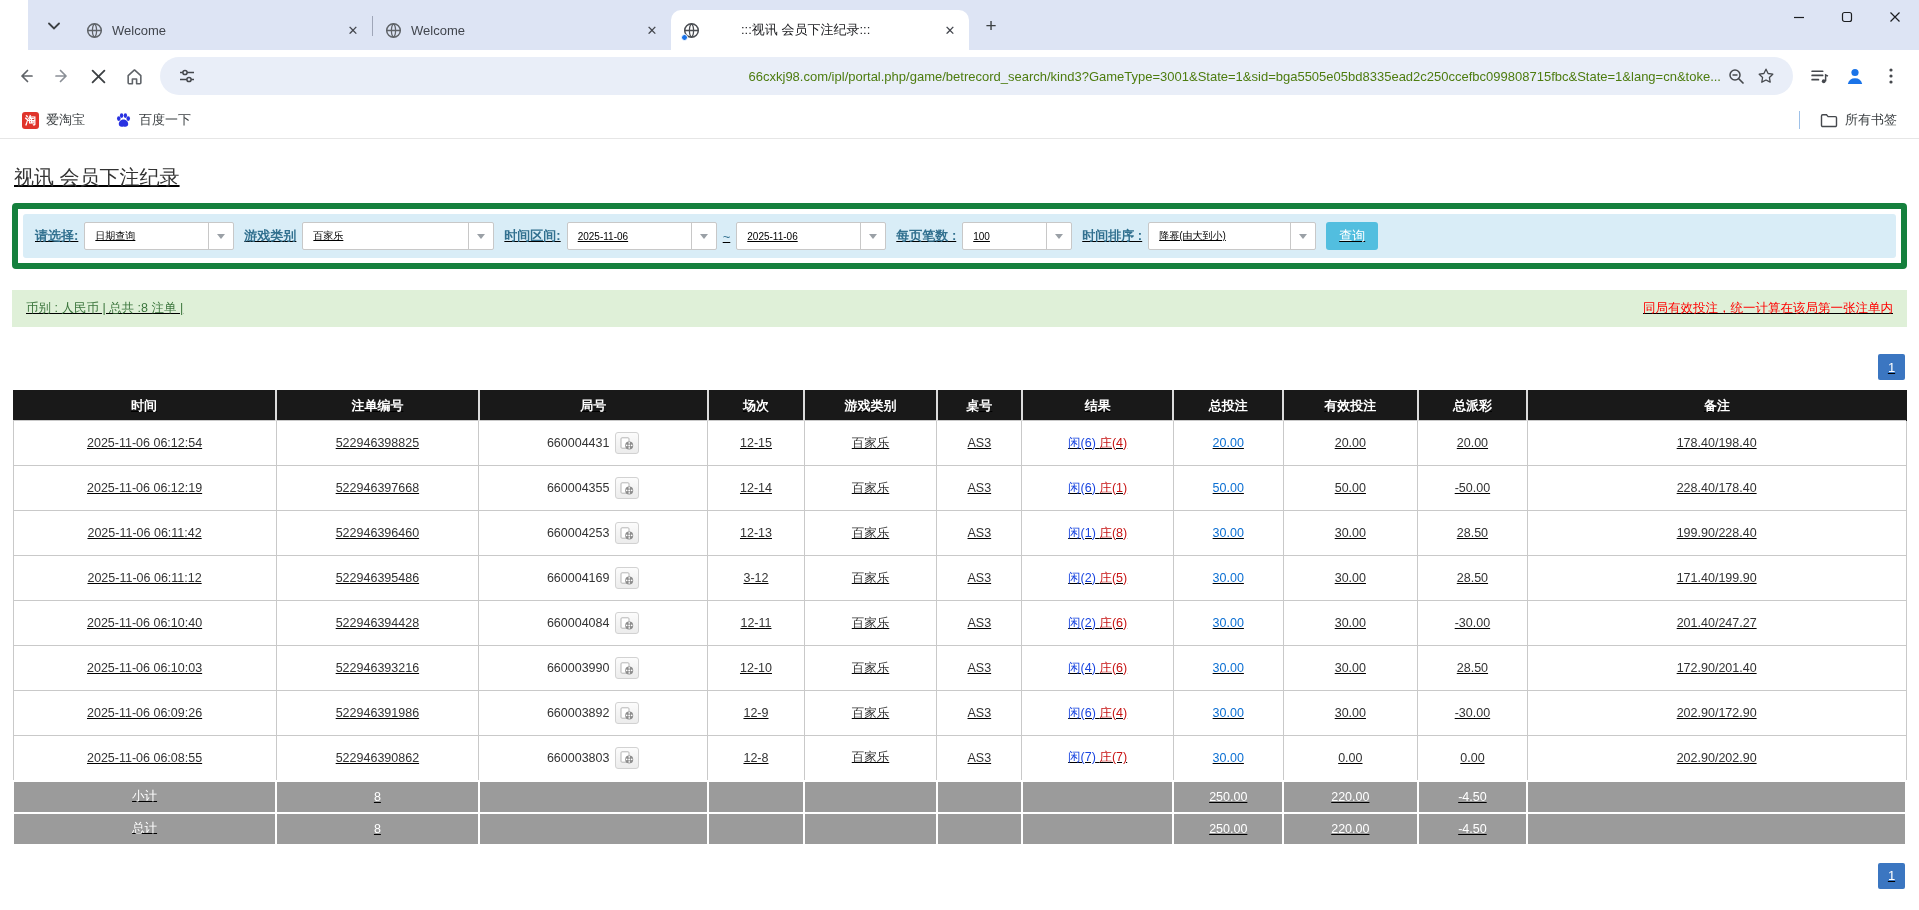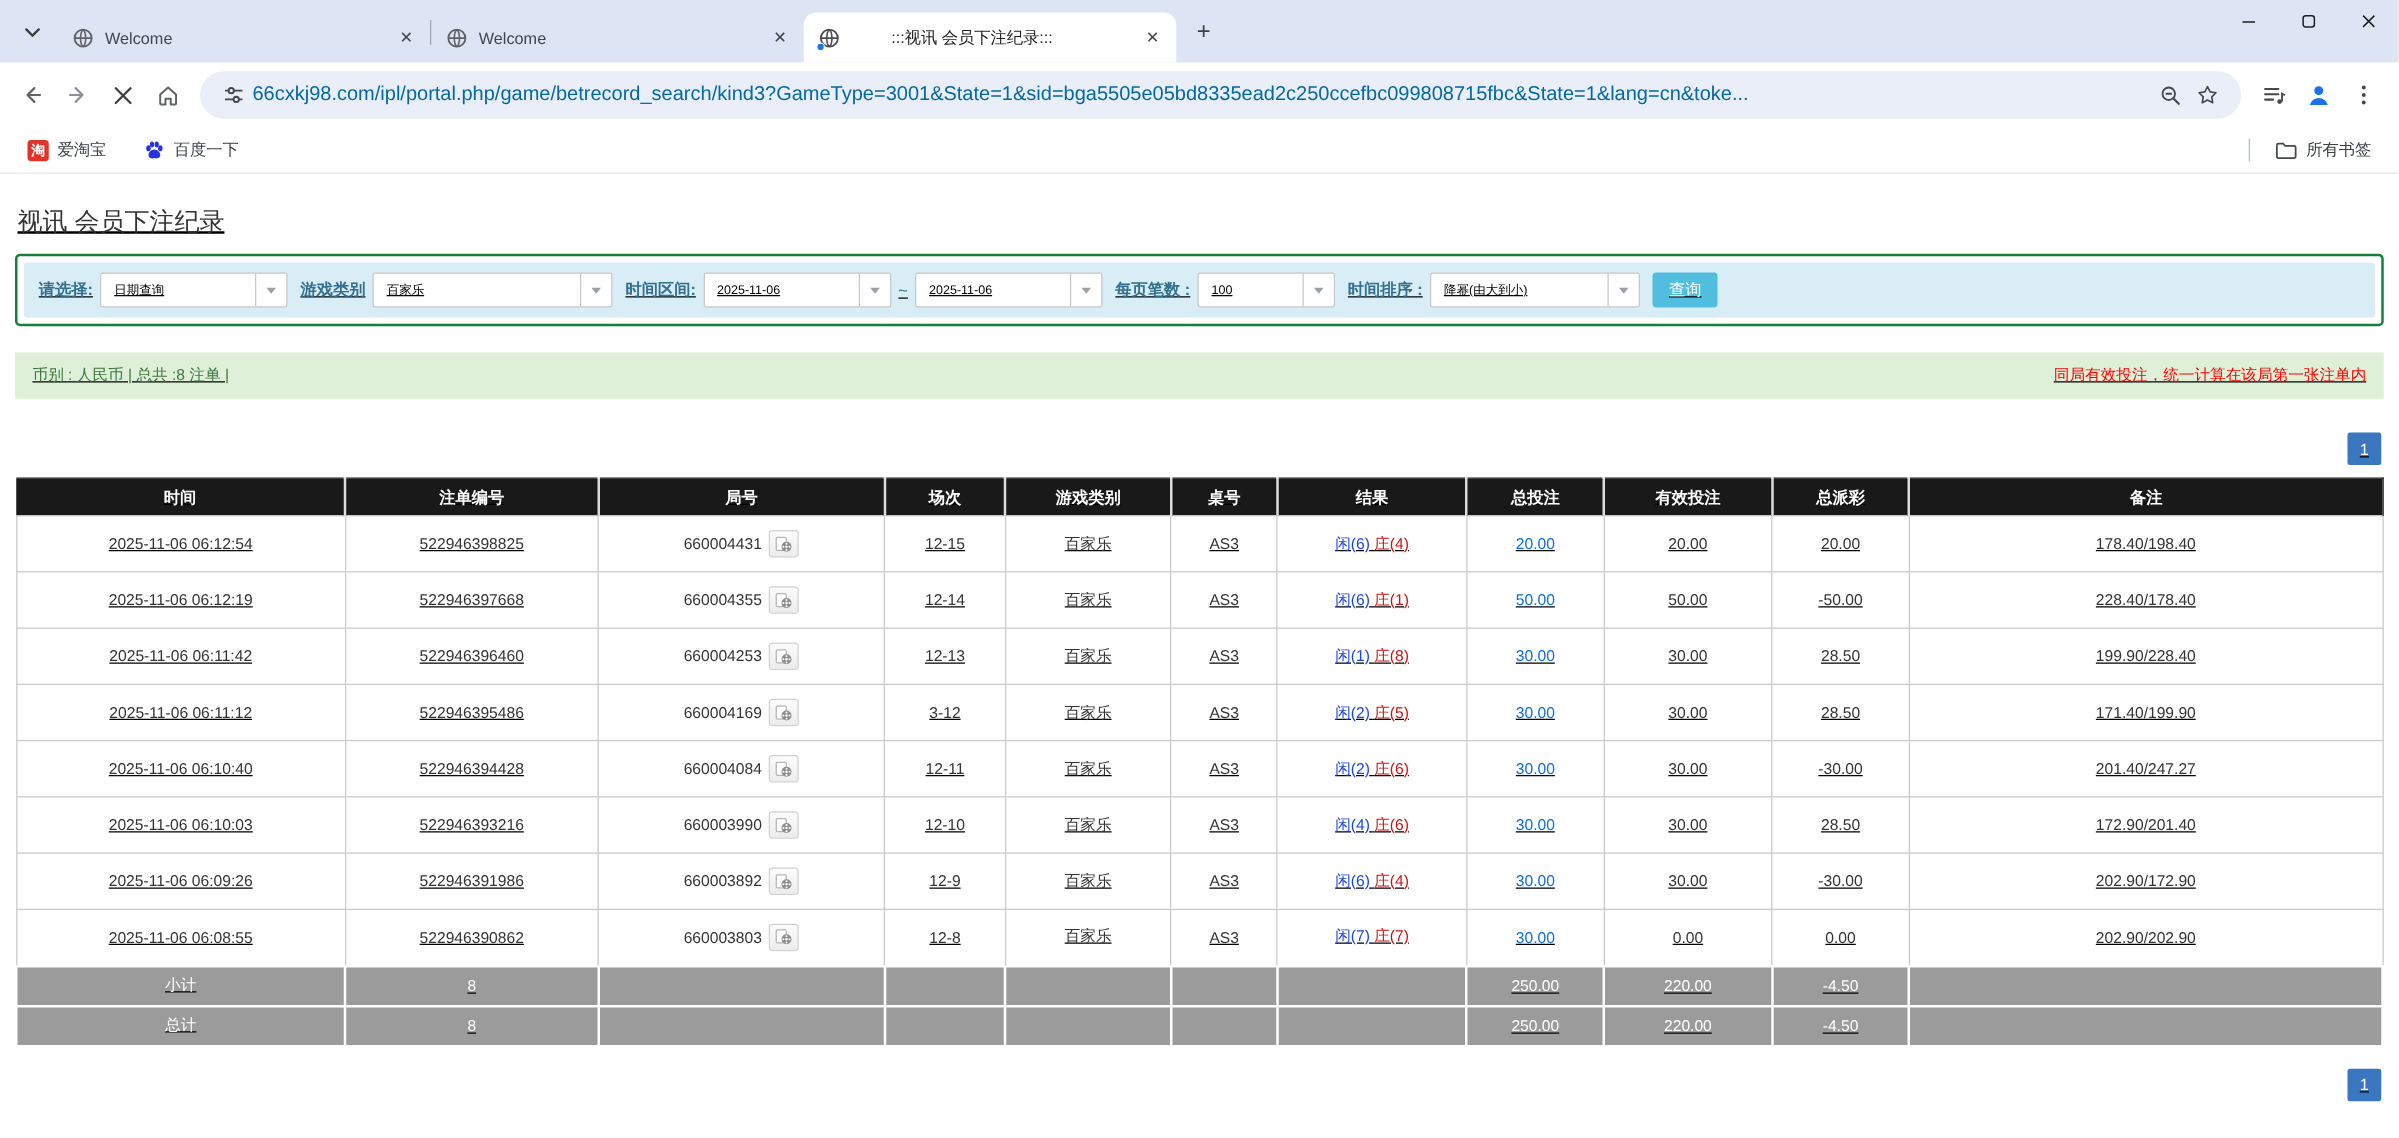--- a/index.html
+++ b/index.html
@@ -3,46 +3,46 @@
 <meta charset="utf-8">
 <style>
   * { box-sizing: border-box; }
   html,body { margin:0; padding:0; }
   body {
     width:1919px; height:910px; overflow:hidden; background:#fff;
     font-family:"Liberation Sans","DejaVu Sans",sans-serif;
     -webkit-font-smoothing:antialiased;
   }
   
-  .tabbar { height:50px; background:#dde4f4; display:flex; align-items:flex-end; padding:0 12px 0 6px; position:relative; }
+  .tabbar { height:50px; background:#dde4f4; display:flex; align-items:flex-end; padding:0 12px 0 6px; position:relative;margin-left:28px; }
   .tab-chevron { width:28px; height:28px; margin:0 6px 10px 6px; display:flex; align-items:center; justify-content:center; cursor:pointer; }
   .tab { width:298px; height:40px; display:flex; align-items:center; padding:0 10px 0 12px; border-radius:10px 10px 0 0; color:#41454d; font-size:13px; cursor:pointer; position:relative; }
   .tab.active { background:#fff; color:#202124;gap:32px; }
   .tab .fav { width:17px; height:17px; margin-right:9px; flex:0 0 auto; position:relative; }
   .tab .fav .dot { position:absolute; left:-2px; bottom:-2px; width:7px; height:7px; border-radius:50%; background:#1a73e8; border:1.5px solid #fff; }
   .tab .t-title { flex:1; white-space:nowrap; overflow:hidden; text-overflow:ellipsis; }
   .tab .t-close { width:18px; height:18px; margin-left:8px; display:flex; align-items:center; justify-content:center; border-radius:50%; color:#44474e; font-size:13px; }
   .tab-sep { width:1px; height:20px; background:#9fa6b8; margin:0 0 14px 0; }
   .newtab-btn { width:28px; height:28px; margin:0 0 10px 8px; display:flex; align-items:center; justify-content:center; border-radius:50%; font-size:19px; color:#3c4043; cursor:pointer; }
   .win-controls { position:absolute; right:0; top:0; height:34px; display:flex; }
   .win-btn { width:48px; height:34px; display:flex; align-items:center; justify-content:center; }
   .toolbar { height:52px; background:#fff; display:flex; align-items:center; padding:0 10px 0 8px; }
   .tool-btn { width:36px; height:36px; display:flex; align-items:center; justify-content:center; border-radius:50%; flex:0 0 auto; cursor:pointer; }
   .omnibox { flex:1; height:38px; background:#e9eef8; border-radius:19px; margin:0 8px; display:flex; align-items:center; padding:0 12px; min-width:0; }
-  .omnibox .url { flex:1; font-size:16px; color:#0369a1; white-space:nowrap; overflow:hidden; min-width:0; }
+  .omnibox .url { flex:1; font-size:13px; color:#4d7c0f; white-space:nowrap; overflow:hidden; min-width:0;text-align:right; }
   .omni-icon { width:30px; height:30px; display:flex; align-items:center; justify-content:center; flex:0 0 auto; cursor:pointer; }
   .bookmarks-bar { height:37px; background:#fff; border-bottom:1px solid #e6e6e6; display:flex; align-items:center; padding:0 14px; font-size:13px; color:#3c4043; }
   .bm-item { display:flex; align-items:center; gap:7px; padding:4px 8px; border-radius:6px; cursor:pointer; margin-right:14px; }
   .bm-spacer { flex:1; }
   .bm-sep { width:1px; height:18px; background:#9ec1e8; margin-right:12px; }
   .taobao-ic { width:17px; height:17px; background:#e0342b; border-radius:3px; color:#fff; font-size:11px; font-weight:bold; display:flex; align-items:center; justify-content:center; }
   
   .page { padding:0 12px;text-decoration:underline; }
   .page-title { font-size:20px; font-weight:400; color:#333; margin:25px 0 12px 2px; }
-  .filter-panel { border:2px solid #15803d; border-radius:4px; padding:5px; }
+  .filter-panel { border:6px solid #15803d; border-radius:4px; padding:5px; }
   .filter-bar { background:#d9edf7; border-radius:3px; padding:8px 10px; display:flex; align-items:center; }
   .flabel { color:#31708f; font-weight:bold; font-size:13px; margin:0 6px 0 10px; white-space:nowrap; }
   .flabel:first-child { margin-left:2px; }
   .sel { display:flex; background:#fff; border:1px solid #c8c8c8; height:28px; align-items:center; border-radius:2px; cursor:pointer; }
   .sel .val { padding:0 10px; color:#000000; font-size:10px; flex:1; white-space:nowrap; overflow:hidden; }
   .sel .arw { width:25px; align-self:stretch; border-left:1px solid #c8c8c8; display:flex; align-items:center; justify-content:center; }
   .tilde { color:#31708f; margin:0 6px; font-size:13px; }
   .search-btn { background:#52bedf; color:#fff; border:none; border-radius:3px; height:28px; padding:0 13px; font-size:13px; margin-left:10px; cursor:pointer; }
   .summary-bar { background:#dff0d8; margin-top:21px; padding:10px 14px; font-size:12.5px; display:flex; justify-content:space-between; align-items:center; }
   .summary-left { color:#3c763d;text-align:right; }

